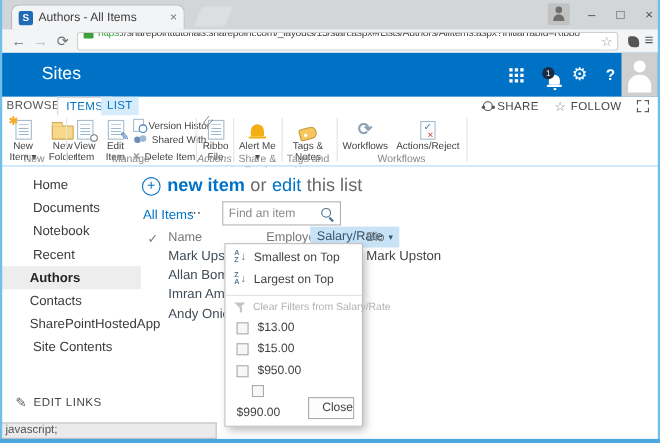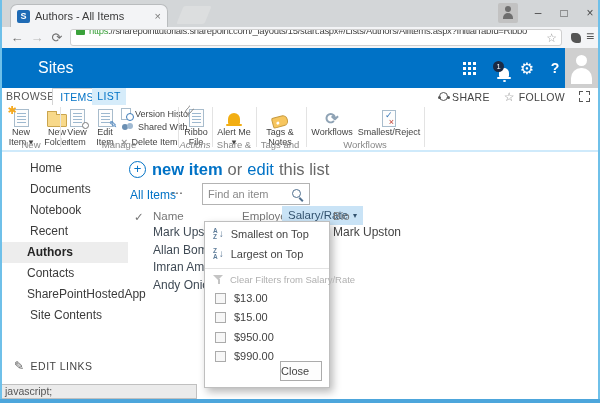--- a/index.html
+++ b/index.html
@@ -168,21 +168,21 @@
   .fm-divider { position:absolute; left:0; top:46px; width:100%; border-top:1px solid #e3e3e3; }
   .fm-clear { position:absolute; left:8px; top:52px; display:flex; align-items:center; gap:6px;
               font-size:9.5px; color:#b0b0b0; white-space:nowrap; }
   .ico-funnel { position:relative; width:11px; height:11px; }
   .ico-funnel::before { content:""; position:absolute; top:1px; left:0; width:0; height:0;
                         border-left:5px solid transparent; border-right:5px solid transparent; border-top:5px solid #c4c4c4; }
   .ico-funnel::after { content:""; position:absolute; top:5px; left:4.5px; width:2px; height:5px; background:#c4c4c4; }
   .fm-check { position:absolute; left:10px; display:flex; align-items:center; gap:8px; font-size:11px; color:#3f3f3f; }
   .cb { width:11px; height:11px; border:1px solid #ababab; background:#f7f7f7; display:inline-block; }
   .fm-close { position:absolute; right:7px; bottom:6px; width:42px; height:20px; background:#fdfdfd;
-              border:1px solid #ababab; font-size:11px; color:#444; text-align:left; line-height:18px; }
+              border:1px solid #ababab; font-size:11px; color:#444; text-align:right; line-height:18px; }
 
   .statusbar { position:absolute; left:0; top:232px; width:197px; height:15px; background:#ebebeb;
                border:1px solid #c0c0c0; border-left:none; font-size:10.5px; color:#555; line-height:13px; padding-left:5px; }
 </style>
 </head>
 <body>
 
 <div class="window">
 
   <div class="tabstrip">
@@ -348,21 +348,21 @@
         </span>
       <span class="rlbl">Workflows</span>
     </div>
     <div class="rbtn" style="left:356px; width:66px;">
       <span class="ric">
         <span class="ico-approve">
           <span class="ok">✓</span>
           <span class="no">×</span>
         </span>
       </span>
-      <span class="rlbl">Smallest/Reject</span>
+      <span class="rlbl">Actions/Reject</span>
     </div>
     <span class="rgroup-label" style="left:310px; width:110px;">Workflows</span>
     <div class="rsep" style="left:424px;"></div>
   </div>
 
   <div class="content">
 
     <ul class="sidenav">
       <li>Home</li>
       <li>Documents</li>
@@ -439,21 +439,21 @@
         <span>$13.00</span>
       </div>
       <div class="fm-check" style="top:89px;">
         <span class="cb"></span>
         <span>$15.00</span>
       </div>
       <div class="fm-check" style="top:109px;">
         <span class="cb"></span>
         <span>$950.00</span>
       </div>
-      <div class="fm-check" style="top:128px;">
+      <div class="fm-check" style="top:128px;flex-direction:column;">
         <span class="cb"></span>
         <span>$990.00</span>
       </div>
       <div class="fm-close">Close</div>
     </div>
 
     <div class="statusbar">javascript;</div>
   </div>
 
   <div class="frame-left"></div>

